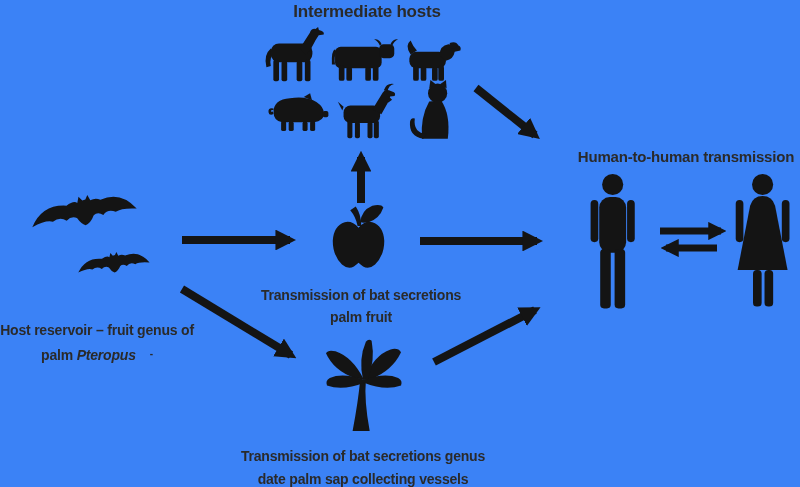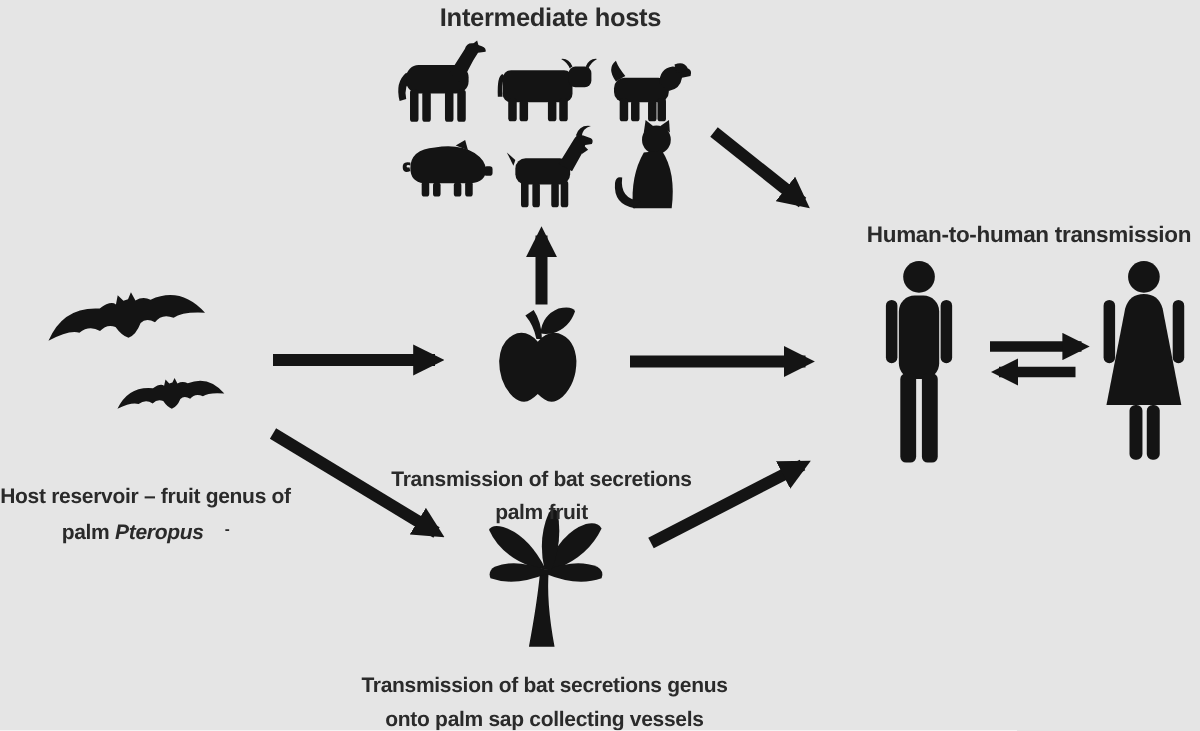--- a/index.html
+++ b/index.html
@@ -1,17 +1,17 @@
 <!DOCTYPE html>
 <html><head>
 <meta charset="utf-8">
 <style>
   html,body{margin:0;padding:0;background:#fff;}
   #figure{
-    position:relative;width:800px;height:487px;background:#e5e5e5;overflow:hidden;
+    position:relative;width:800px;height:487px;background:#3b82f6;overflow:hidden;
     font-family:"Liberation Sans","DejaVu Sans",sans-serif;
   }
   #art{position:absolute;left:0;top:0;}
   .ink{fill:#141414;stroke:none;}
   .arrow-line{stroke:#141414;fill:none;}
   .lbl{
     position:absolute;text-align:center;color:#2a2a2a;font-weight:700;
     letter-spacing:-0.2px;line-height:22px;
   }
   .lbl-title{font-size:17px;}
@@ -165,23 +165,23 @@
 
   <div class="lbl lbl-title" style="left:217px;top:1px;width:300px;">Intermediate hosts</div>
 
   <div class="lbl lbl-h2h" style="left:556px;top:146px;width:260px;">Human-to-human transmission</div>
 
   <div class="lbl lbl-body" style="left:-3px;top:319px;width:200px;line-height:23px;">
     <span>Host reservoir – fruit genus of</span><br>
     <span>palm </span><span class="italic">Pteropus</span><span class="stray">-</span>
   </div>
 
-  <div class="lbl lbl-body" style="left:241px;top:284px;width:240px;line-height:22px;margin-top:24px;">
+  <div class="lbl lbl-body" style="left:241px;top:284px;width:240px;line-height:22px;">
     <span>Transmission of bat secretions</span><br>
     <span>palm fruit</span>
   </div>
 
   <div class="lbl lbl-body" style="left:218px;top:445px;width:290px;line-height:23px;">
     <span>Transmission of bat secretions genus</span><br>
-    <span>onto palm sap collecting vessels</span>
+    <span>date palm sap collecting vessels</span>
   </div>
 
 </div>
 
 </body></html>

